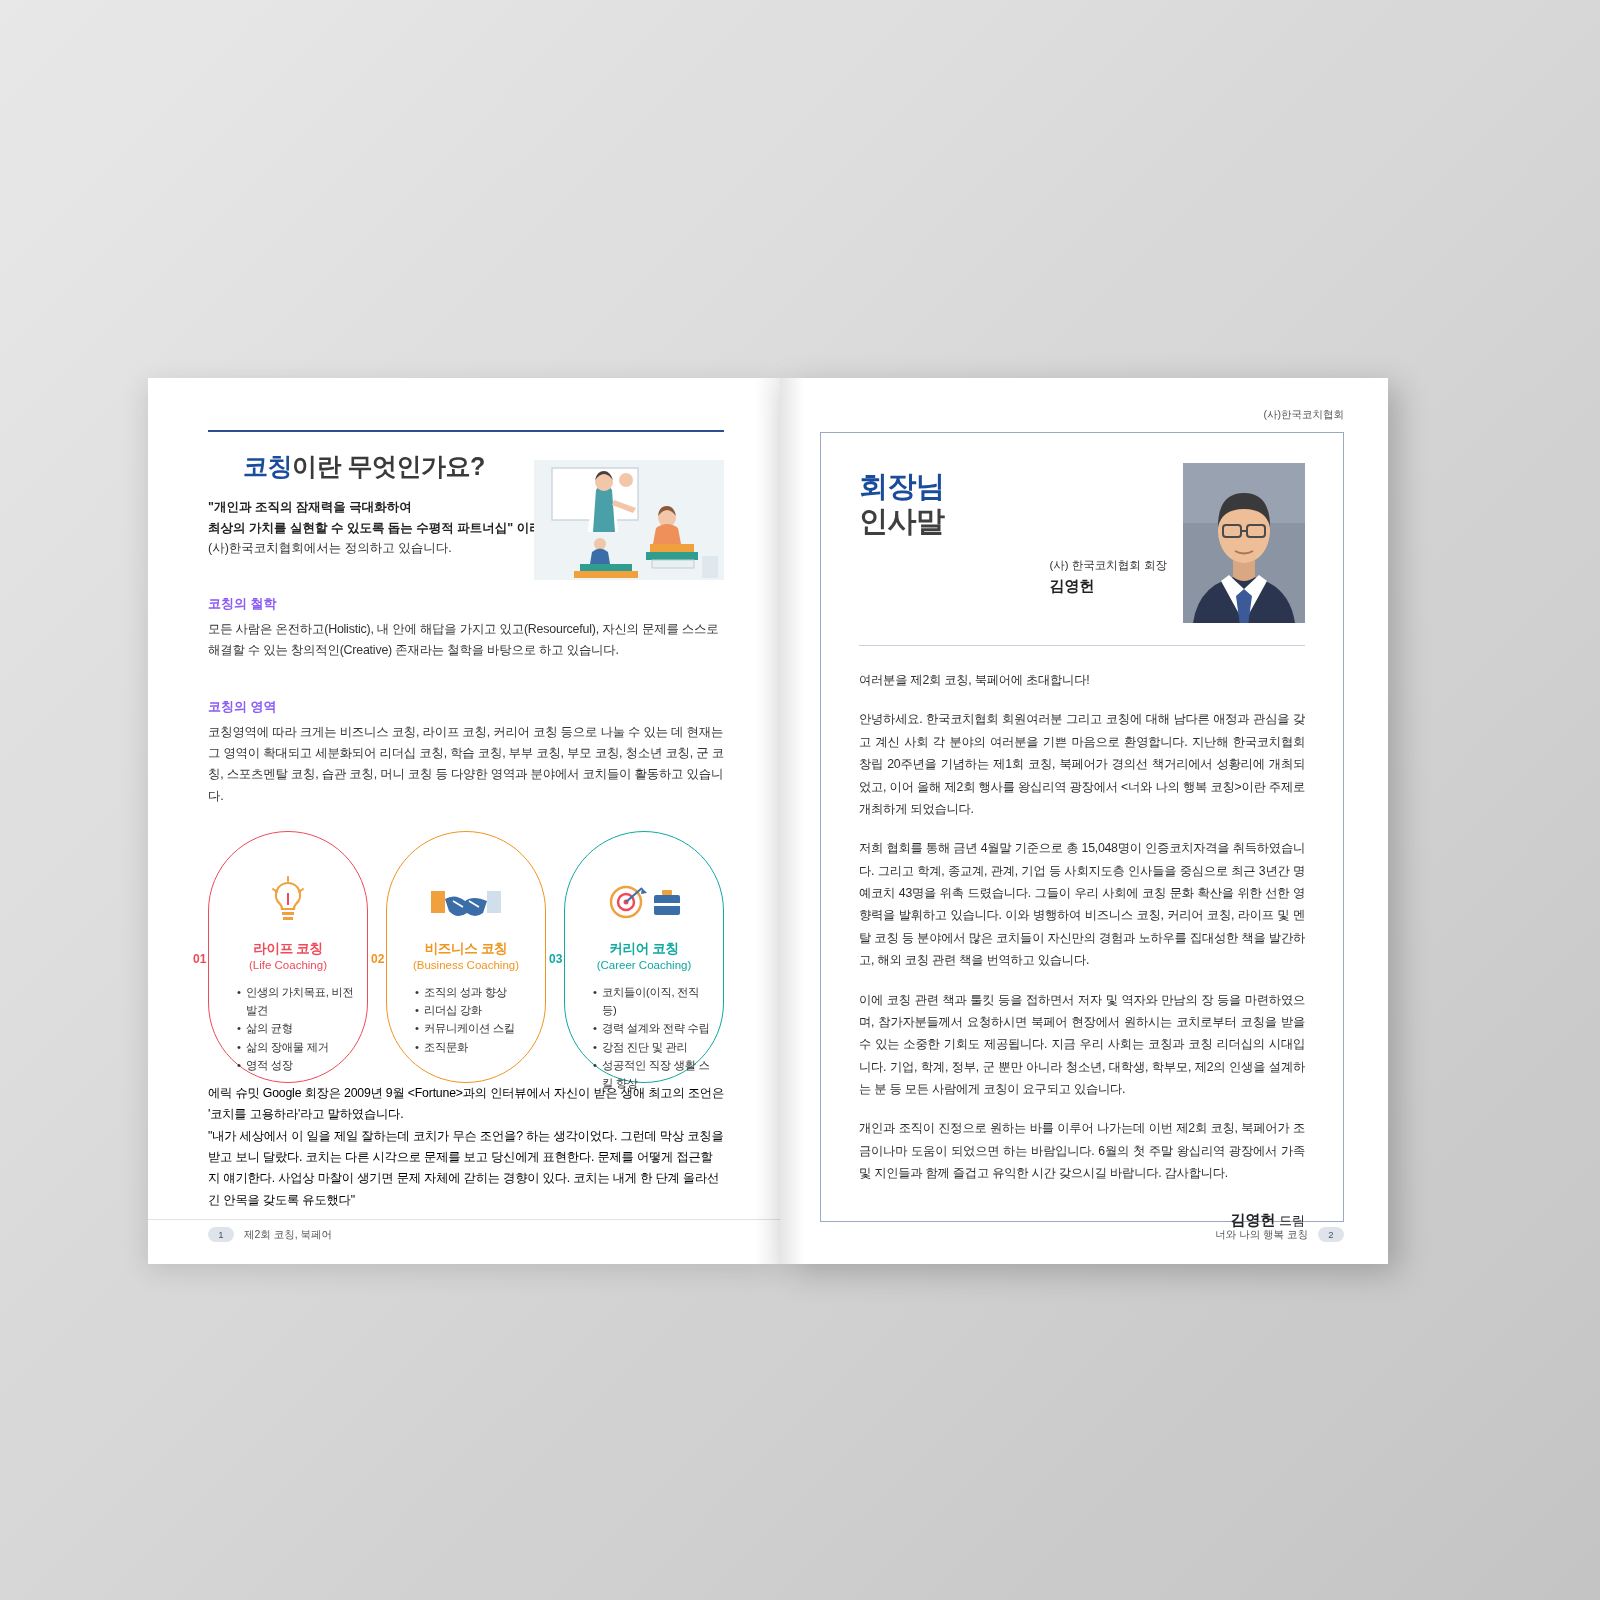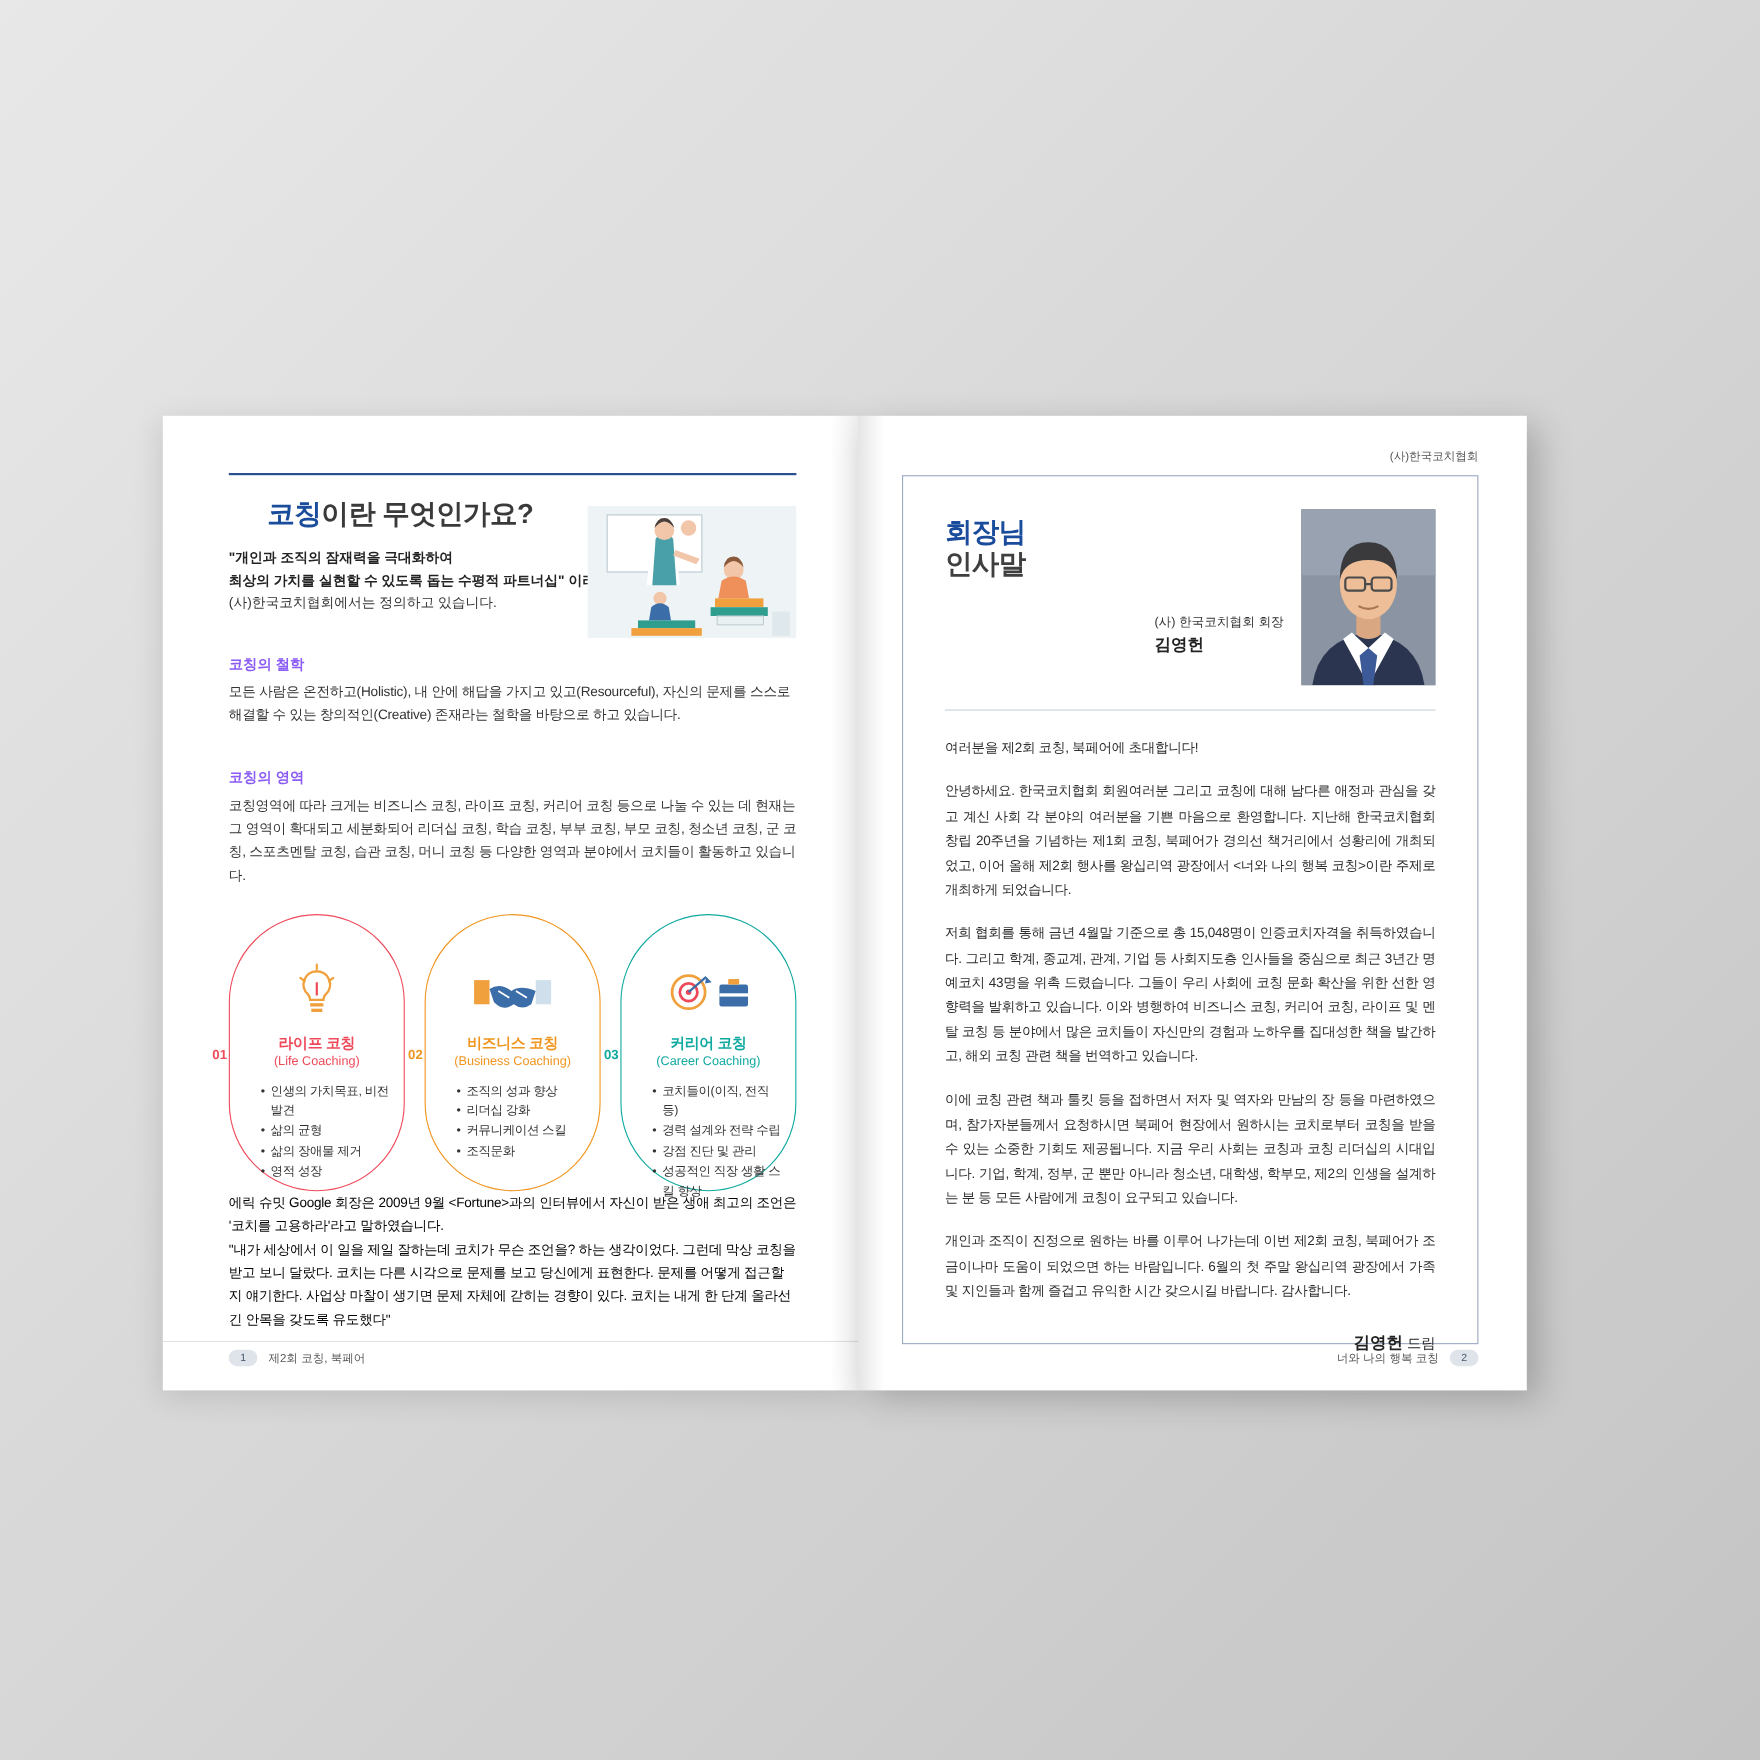--- a/index.html
+++ b/index.html
@@ -219,27 +219,27 @@
     margin-bottom: 10px;
   }
   .greet-box {
     border: 1px solid #9aa9c4;
     box-sizing: border-box;
     height: 790px;
     padding: 36px 38px 0 38px;
     position: relative;
   }
   .greet-title {
-    font-size: 25px;
+    font-size: 29px;
     font-weight: bold;
     line-height: 1.22;
     letter-spacing: -0.5px;
   }
   .greet-title .l1 { color: #1a4c9c; }
-  .greet-title .l2 { color: #3f3f3f; font-family: Liberation Mono, monospace; }
+  .greet-title .l2 { color: #3f3f3f; }
 
   .portrait {
     position: absolute;
     right: 38px;
     top: 30px;
     width: 122px;
     height: 160px;
     overflow: hidden;
     background: #7d8592;
   }

